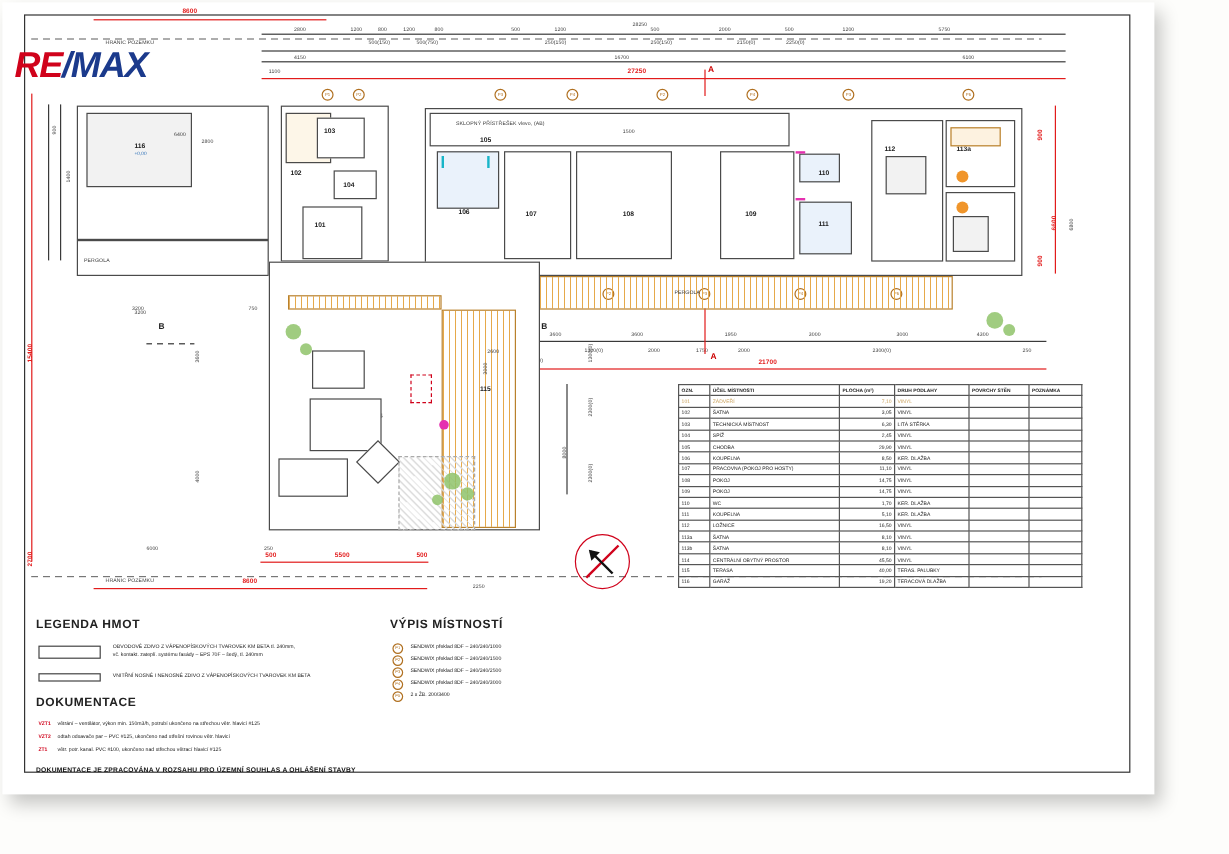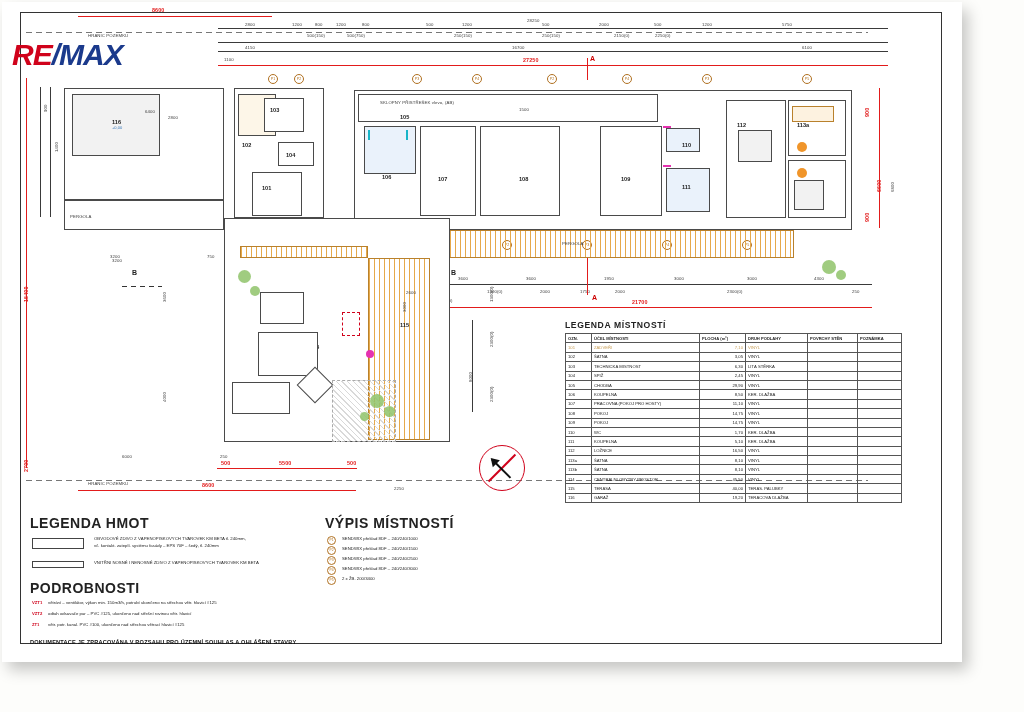--- a/index.html
+++ b/index.html
@@ -210,21 +210,21 @@
     text-align: left;
     background: #fff;
   }
   td.num { text-align: right; padding-right: 6px; }
   td.oz { text-align: left; }
   tr.first td { color: #c9a05a; }
 
   
   .bl-title {
     position: absolute;
-    font-size: 14px;
+    font-size: 10px;
     font-weight: bold;
     letter-spacing: 0.5px;
     color: #222;
   }
   .bl-text {
     position: absolute;
     font-size: 4.3px;
     color: #222;
     line-height: 1.55;
     white-space: nowrap;
@@ -544,21 +544,20 @@
     <div class="green" style="left:820px; top:258px; width:14px; height:14px;"></div>
     <div class="green" style="left:834px; top:268px; width:10px; height:10px;"></div>
 
     <div class="north">
       <div class="circ"></div>
       <div class="bar"></div>
       <div class="arrow"></div>
     </div>
 
     <div class="legend-box">
-      <div class="legend-title">LEGENDA  MÍSTNOSTÍ</div>
       <table class="legend">
         <colgroup>
           <col style="width:26px">
             <col style="width:108px">
             <col style="width:46px">
           <col style="width:62px">
             <col style="width:50px">
             <col style="width:44px">
         </colgroup>
         <thead>
@@ -724,21 +723,21 @@
     <div class="bl-text" style="left:340px; top:534px;">SENDWIX překlad 8DF – 240/240/1000</div>
     <div class="pbadge" style="left:325px; top:544px;">P2</div>
     <div class="bl-text" style="left:340px; top:544px;">SENDWIX překlad 8DF – 240/240/1500</div>
     <div class="pbadge" style="left:325px; top:554px;">P3</div>
     <div class="bl-text" style="left:340px; top:554px;">SENDWIX překlad 8DF – 240/240/2500</div>
     <div class="pbadge" style="left:325px; top:564px;">P4</div>
     <div class="bl-text" style="left:340px; top:564px;">SENDWIX překlad 8DF – 240/240/3000</div>
     <div class="pbadge" style="left:325px; top:574px;">P5</div>
     <div class="bl-text" style="left:340px; top:574px;">2 x ŽB. 200/3400</div>
 
-    <div class="bl-title" style="left:28px; top:578px;">PODROBNOSTI</div>
+    <div class="bl-title" style="left:28px; top:578px;">DOKUMENTACE</div>
     <div class="code" style="left:30px; top:598px;">VZT1</div>
     <div class="bl-text" style="left:46px; top:598px;">větrání – ventilátor, výkon min. 150m3/h, potrubí ukončeno na střechou větr. hlavicí #125</div>
     <div class="code" style="left:30px; top:609px;">VZT2</div>
     <div class="bl-text" style="left:46px; top:609px;">odtah odsavače par – PVC #125, ukončeno nad střešní rovinou větr. hlavicí</div>
     <div class="code" style="left:30px; top:620px;">ZT1</div>
     <div class="bl-text" style="left:46px; top:620px;">větr. potr. kanal. PVC #100, ukončeno nad střechou větrací hlavicí #125</div>
 
     <div class="doc-note" style="left:28px; top:637px;">DOKUMENTACE JE ZPRACOVÁNA V ROZSAHU PRO ÚZEMNÍ SOUHLAS A OHLÁŠENÍ STAVBY</div>
 
   </div>

